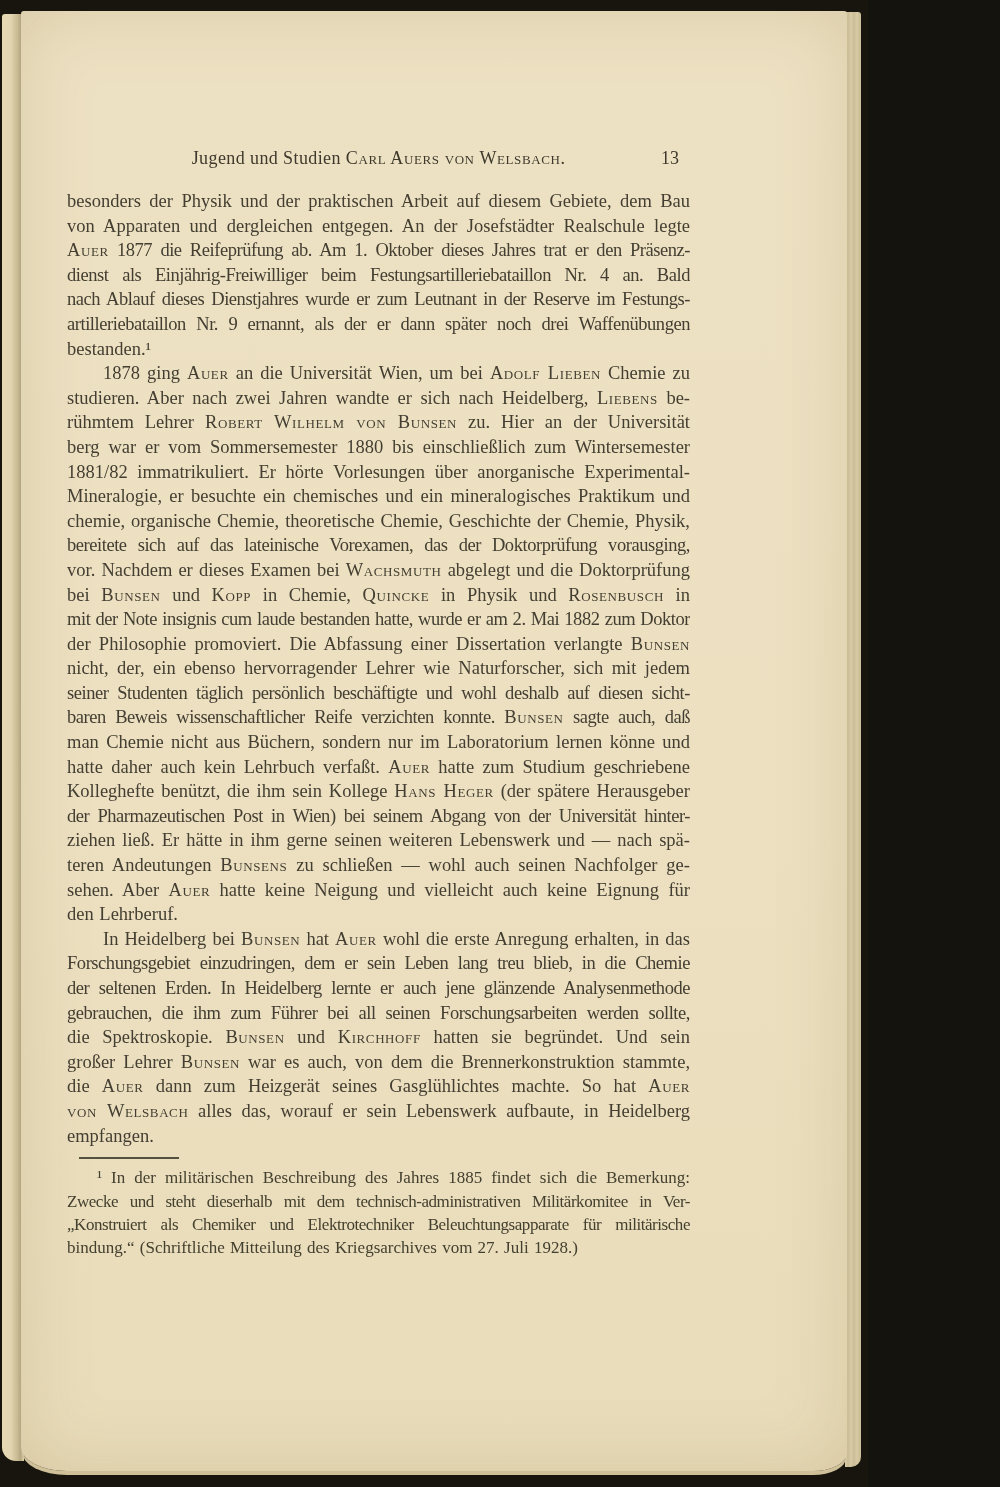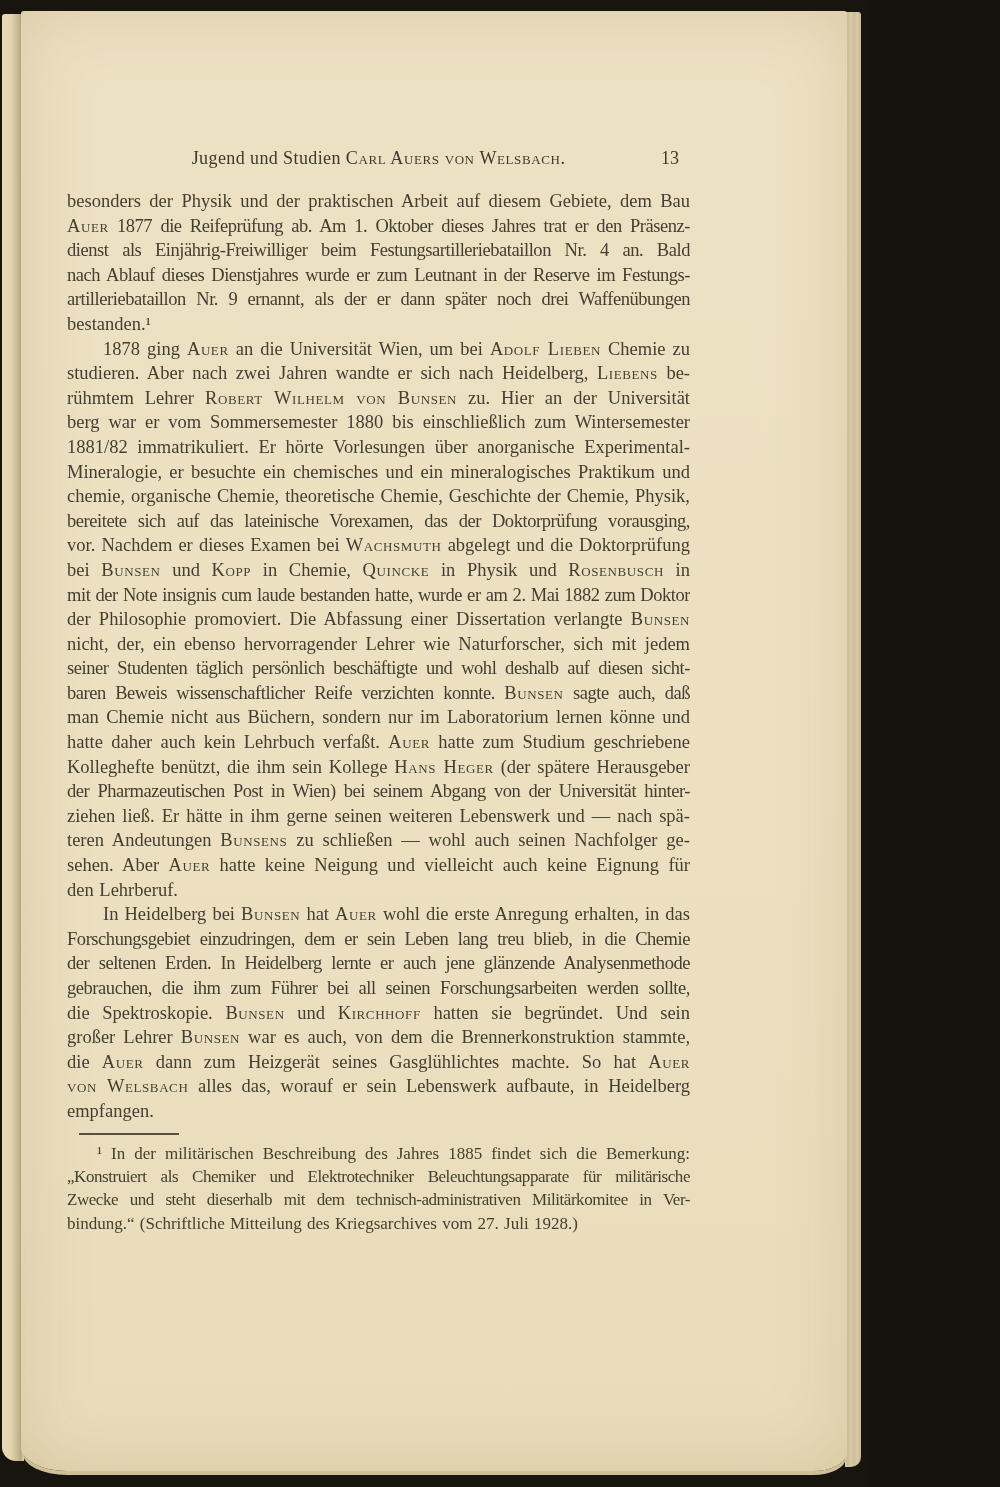--- a/index.html
+++ b/index.html
@@ -86,20 +86,21 @@
   <div class="edge-right"></div>
   <div class="page">
     <div class="content">
       <div class="header">
         <span class="header-title">Jugend und Studien <span class="sc">Carl Auers von Welsbach</span>.</span>
         <span class="header-page">13</span>
       </div>
       <div class="bodytext">
           <div class="paragraph">
             <div class="line">besonders der Physik und der praktischen Arbeit auf diesem Gebiete, dem Bau</div>
+            <div class="line">von Apparaten und dergleichen entgegen. An der Josefstädter Realschule legte</div>
             <div class="line tight"><span class="sc">Auer</span> 1877 die Reifeprüfung ab. Am 1. Oktober dieses Jahres trat er den Präsenz-</div>
             <div class="line tight">dienst als Einjährig-Freiwilliger beim Festungsartilleriebataillon Nr. 4 an. Bald</div>
             <div class="line tight">nach Ablauf dieses Dienstjahres wurde er zum Leutnant in der Reserve im Festungs-</div>
             <div class="line tight">artilleriebataillon Nr. 9 ernannt, als der er dann später noch drei Waffenübungen</div>
             <div class="line last">bestanden.¹</div>
           </div>
           <div class="paragraph">
             <div class="line indent">1878 ging <span class="sc">Auer</span> an die Universität Wien, um bei <span class="sc">Adolf Lieben</span> Chemie zu</div>
             <div class="line">studieren. Aber nach zwei Jahren wandte er sich nach Heidelberg, <span class="sc">Liebens</span> be-</div>
             <div class="line">rühmtem Lehrer <span class="sc">Robert Wilhelm von Bunsen</span> zu. Hier an der Universität Heidel-</div>
@@ -133,20 +134,20 @@
             <div class="line">großer Lehrer <span class="sc">Bunsen</span> war es auch, von dem die Brennerkonstruktion stammte,</div>
             <div class="line">die <span class="sc">Auer</span> dann zum Heizgerät seines Gasglühlichtes machte. So hat <span class="sc">Auer</span></div>
             <div class="line"><span class="sc">von Welsbach</span> alles das, worauf er sein Lebenswerk aufbaute, in Heidelberg</div>
             <div class="line last">empfangen.</div>
           </div>
         </div>
       <div class="fn-rule"></div>
       <div class="footnote">
           <div class="paragraph">
             <div class="line indent">¹ In der militärischen Beschreibung des Jahres 1885 findet sich die Bemerkung:</div>
+            <div class="line tight">Zwecke und steht dieserhalb mit dem technisch-administrativen Militärkomitee in Ver-</div>
             <div class="line tight">„Konstruiert als Chemiker und Elektrotechniker Beleuchtungsapparate für militärische</div>
-            <div class="line tight">Zwecke und steht dieserhalb mit dem technisch-administrativen Militärkomitee in Ver-</div>
             <div class="line last">bindung.“ (Schriftliche Mitteilung des Kriegsarchives vom 27. Juli 1928.)</div>
           </div>
         </div>
     </div>
   </div>
 </div>
 
 </body></html>

